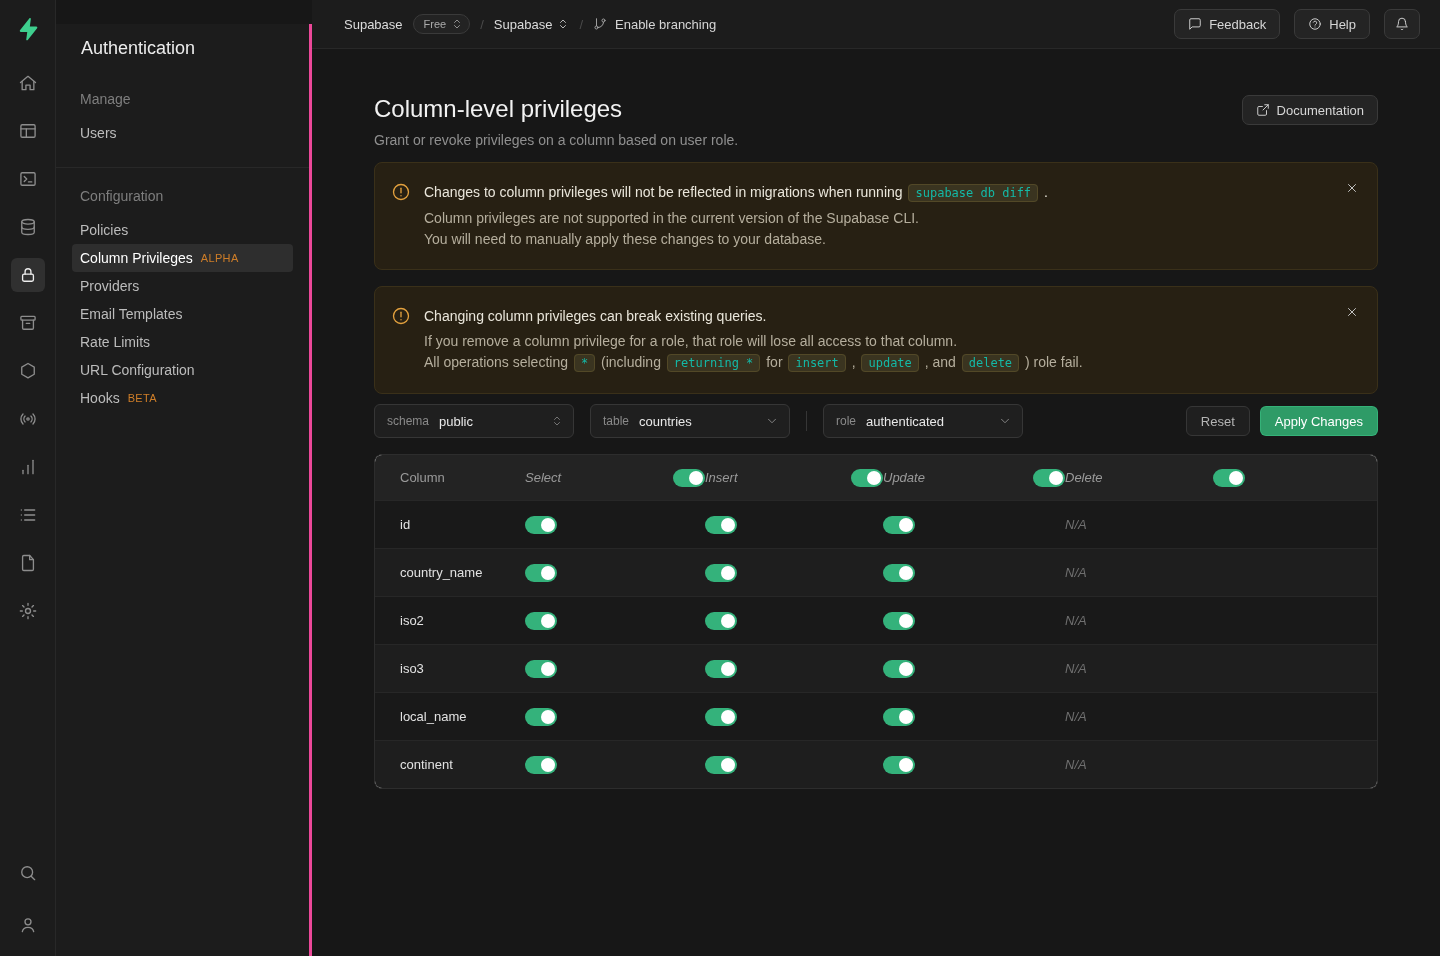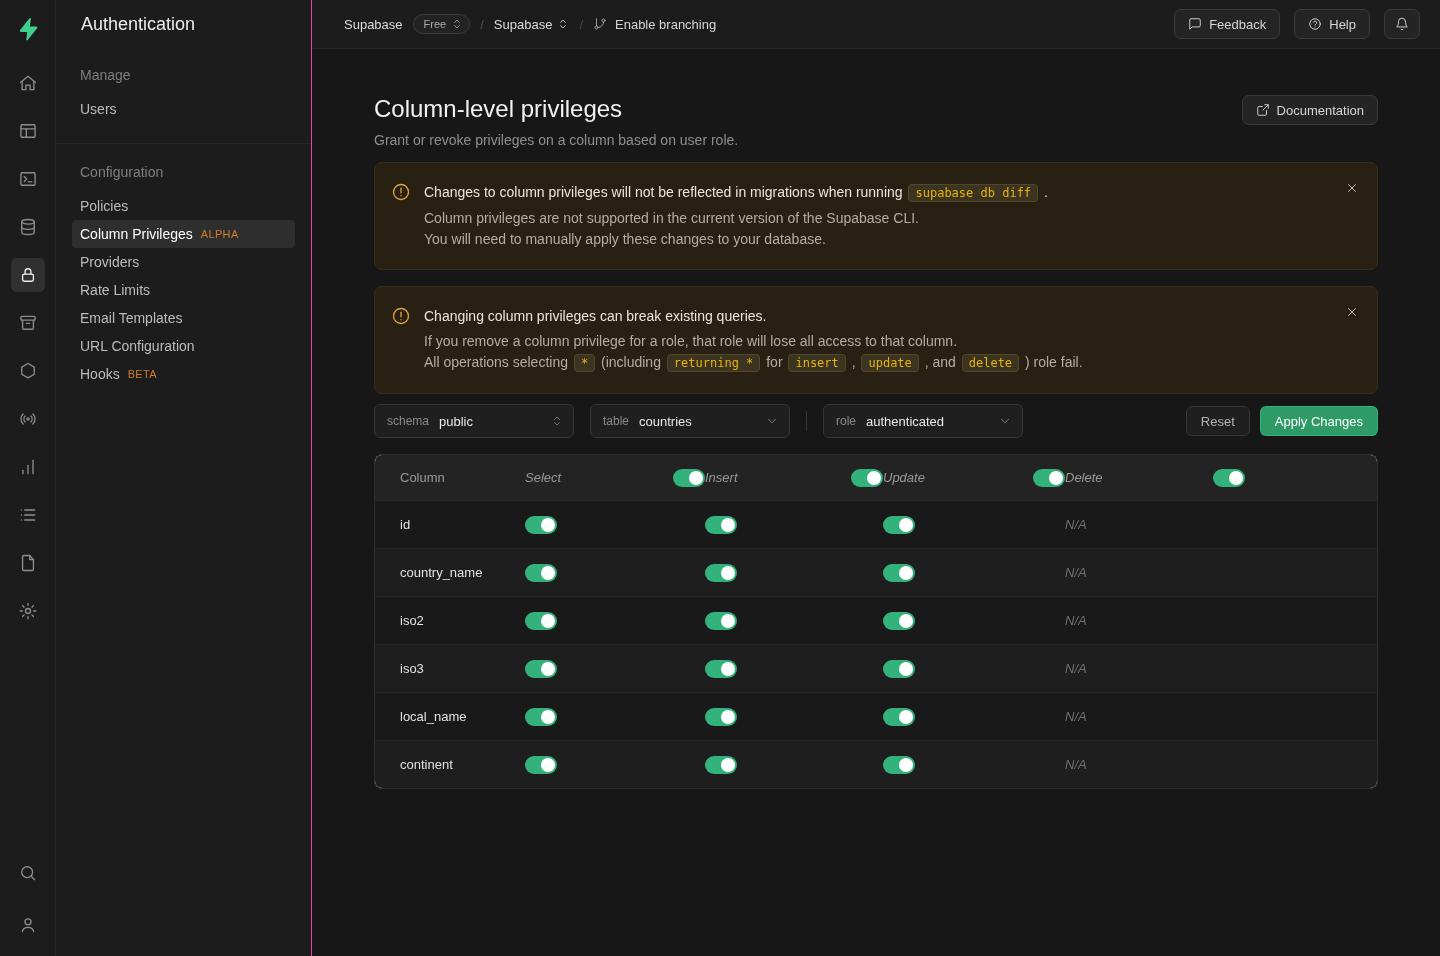--- a/index.html
+++ b/index.html
@@ -22,21 +22,21 @@
 
   
   .rail { flex: 0 0 56px; width: 56px; background: #1c1c1c; border-right: 1px solid #282828; display: flex; flex-direction: column; align-items: center; padding: 12px 0 14px; }
   .rail-logo { width: 34px; height: 34px; display: flex; align-items: center; justify-content: center; margin-bottom: 20px; cursor: pointer; }
   .rail-nav { display: flex; flex-direction: column; align-items: center; gap: 14px; }
   .rail-item { width: 34px; height: 34px; border-radius: 6px; display: flex; align-items: center; justify-content: center; color: #8d8d8d; cursor: pointer; }
   .rail-item.active { background: #303030; color: #ededed; }
   .rail-bottom { margin-top: auto; display: flex; flex-direction: column; align-items: center; gap: 18px; }
 
   
-  .sidebar { flex: 0 0 256px; width: 256px; background: #1c1c1c; border-right: 1px solid #ec4899; display: flex; flex-direction: column; }
+  .sidebar { flex: 0 0 256px; width: 256px; background: #1c1c1c; border-right: 3px solid #ec4899; display: flex; flex-direction: column; margin-top: 24px; }
   .sidebar-title { padding: 14px 25px 16px; font-size: 18px; color: #ececec; }
   .sidebar-nav { padding: 16px 16px 0; }
   .nav-heading { padding: 0 8px; margin-bottom: 12px; font-size: 14px; color: #7e7e7e; }
   .nav-item { display: flex; align-items: center; gap: 8px; height: 28px; width: 100%; padding: 0 8px; border-radius: 4px; font-size: 14px; color: #bcbcbc; cursor: pointer; }
   .nav-item.active { background: #2e2e2e; color: #ffffff; }
   .nav-badge { font-size: 11px; color: #cf7e28; letter-spacing: .03em; }
   .sidebar-divider { border: 0; border-top: 1px solid #282828; margin: 20px -16px; }
 
   
   .main { flex: 1; display: flex; flex-direction: column; min-width: 0; }
@@ -59,21 +59,21 @@
   .page-title { font-size: 24px; font-weight: 500; color: #f2f2f2; }
   .page-sub { margin-top: 9px; font-size: 14px; color: #8f8f8f; }
 
   
   .banner { position: relative; margin-top: 14px; background: #272013; border: 1px solid #3a3019; border-radius: 8px; padding: 19px 56px 19px 16px; display: flex; gap: 13px; }
   .banner + .banner { margin-top: 16px; }
   .banner-icon { color: #e3a13e; margin-top: 0; }
   .banner-body { font-size: 14px; line-height: 21px; color: #b5ae9d; }
   .banner-title { color: #eae6db; margin-bottom: 4px; }
   .banner-close { position: absolute; top: 11px; right: 11px; width: 28px; height: 28px; display: flex; align-items: center; justify-content: center; border-radius: 6px; color: #cfcfcf; cursor: pointer; }
-  .code { font-family: "DejaVu Sans Mono", "Liberation Mono", monospace; font-size: 12px; background: #3a3420; border: 1px solid #524827; border-radius: 4px; padding: 1px 6px; color: #eab308; margin: 0 2px; white-space: nowrap; }
+  .code { font-family: "DejaVu Sans Mono", "Liberation Mono", monospace; font-size: 12px; background: #3a3420; border: 1px solid #524827; border-radius: 4px; padding: 1px 6px; color: #14b8a6; margin: 0 2px; white-space: nowrap; }
 
   
   .filters { display: flex; align-items: center; margin-top: 10px; gap: 16px; }
   .select { display: flex; align-items: center; gap: 10px; height: 34px; padding: 0 10px 0 12px; width: 200px; background: #1f1f1f; border: 1px solid #363636; border-radius: 6px; cursor: pointer; }
   .select .lbl { color: #8a8a8a; font-size: 12px; }
   .select .val { color: #e8e8e8; font-size: 13px; flex: 1; }
   .select .ic { color: #8a8a8a; }
   .vdiv { width: 1px; height: 20px; background: #363636; }
   .filters-right { margin-left: auto; display: flex; align-items: center; gap: 10px; }
   .btn-reset { height: 30px; padding: 0 14px; background: #1f1f1f; border: 1px solid #363636; border-radius: 6px; color: #b4b4b4; font-size: 13px; cursor: pointer; }
@@ -308,24 +308,24 @@
         <span>Policies</span>
       </button>
       <button class="nav-item active">
         <span>Column Privileges</span>
         <span class="nav-badge">ALPHA</span>
       </button>
       <button class="nav-item">
         <span>Providers</span>
       </button>
       <button class="nav-item">
+        <span>Email Templates</span>
+      </button>
+      <button class="nav-item">
         <span>Rate Limits</span>
-      </button>
-      <button class="nav-item">
-        <span>Email Templates</span>
       </button>
       <button class="nav-item">
         <span>URL Configuration</span>
       </button>
       <button class="nav-item">
         <span>Hooks</span>
         <span class="nav-badge">BETA</span>
       </button>
     </nav>
   </aside>

